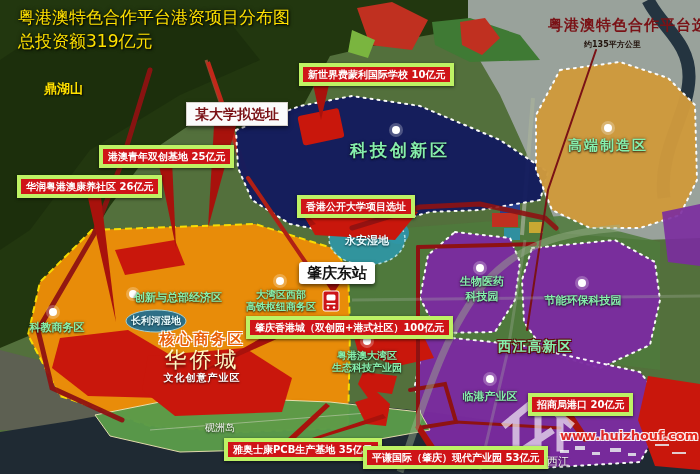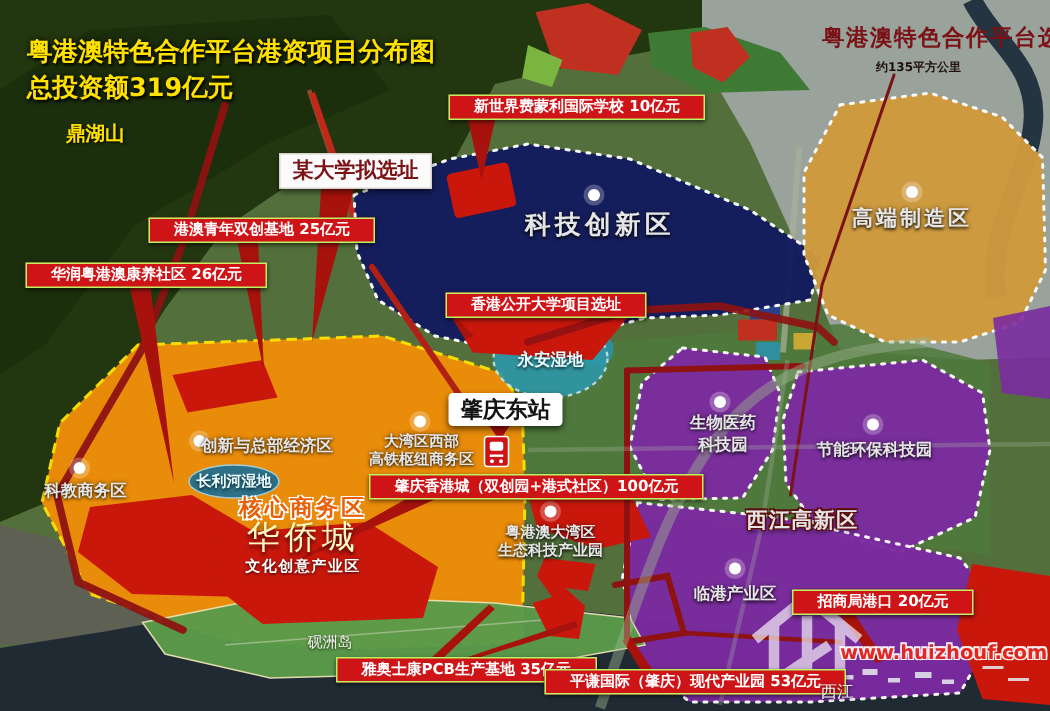--- a/index.html
+++ b/index.html
@@ -1,34 +1,34 @@
 <!DOCTYPE html>
 <html><head>
 <meta charset="utf-8">
 <style>
   html,body{margin:0;padding:0;background:#222;}
   .stage{position:relative;width:700px;height:474px;overflow:hidden;
          font-family:"DejaVu Sans",sans-serif;background:#57753f;}
   .stage svg.mapsvg{position:absolute;left:0;top:0;}
   .lbl{position:absolute;white-space:nowrap;}
-  .map-title{color:#ffe100;font-weight:bold;font-size:17px;
-             text-shadow:1px 1px 2px #000,0 0 4px rgba(0,0,0,.8);margin-top:17px;}
+  .map-title{color:#ffe100;font-weight:normal;font-size:17px;
+             text-shadow:1px 1px 2px #000,0 0 4px rgba(0,0,0,.8);}
   .yellow-place{color:#ffe100;font-weight:bold;font-size:13px;text-shadow:1px 1px 2px #000;margin-left:22px;}
   .corner-title{color:#7a1216;font-weight:bold;font-size:15px;letter-spacing:1px;}
   .corner-sub{color:#20110a;font-weight:bold;font-size:8px;}
   .red-label{background:#cf1418;color:#fff;font-size:10px;line-height:15px;
-             font-weight:bold;padding:0 16px;border:1px solid #bef264;
+             font-weight:bold;padding:0 5px;border:4px solid #bef264;
              box-shadow:0 1px 3px rgba(0,0,0,.6);}
   .white-label{background:#fbfbfb;color:#7a1216;font-weight:bold;font-size:14px;
                line-height:20px;padding:1px 8px;border:1px solid #d8d2cc;
                box-shadow:0 2px 4px rgba(0,0,0,.55);}
   .station-label{background:#ffffff;color:#141414;font-weight:bold;font-size:15px;
                  line-height:20px;padding:1px 8px;border-radius:3px;
                  box-shadow:0 2px 4px rgba(0,0,0,.6);}
-  .zone-label{color:#e5e5e5;font-weight:bold;text-align:center;
+  .zone-label{color:#86efac;font-weight:bold;text-align:center;
               transform:translate(-50%,-50%);
               text-shadow:0 1px 2px rgba(0,0,0,.75),0 0 3px rgba(0,0,0,.5);}
   .zl-xl{font-size:17px;letter-spacing:3px;}
   .zl-lg{font-size:14px;letter-spacing:2px;}
   .zl-md{font-size:11px;}
   .zl-sm{font-size:10px;line-height:12px;}
   .zl-outline{font-size:14px;letter-spacing:1px;
               text-shadow:-1px -1px 0 #5e0d0d,1px -1px 0 #5e0d0d,-1px 1px 0 #5e0d0d,1px 1px 0 #5e0d0d,0 2px 3px rgba(0,0,0,.6);}
   .wetland-label{color:#eafdff;font-weight:bold;font-size:11px;
                  transform:translate(-50%,-50%);text-shadow:0 1px 2px rgba(0,20,30,.8);}

